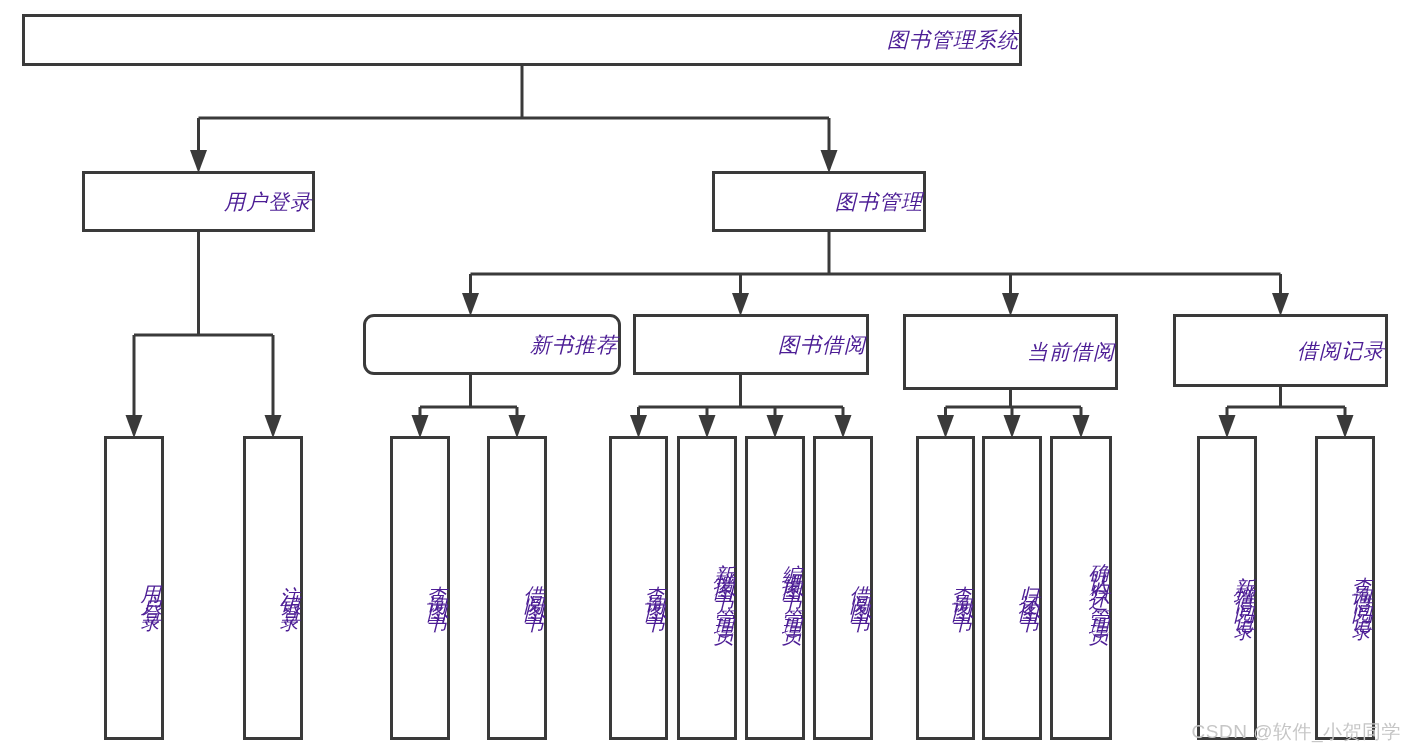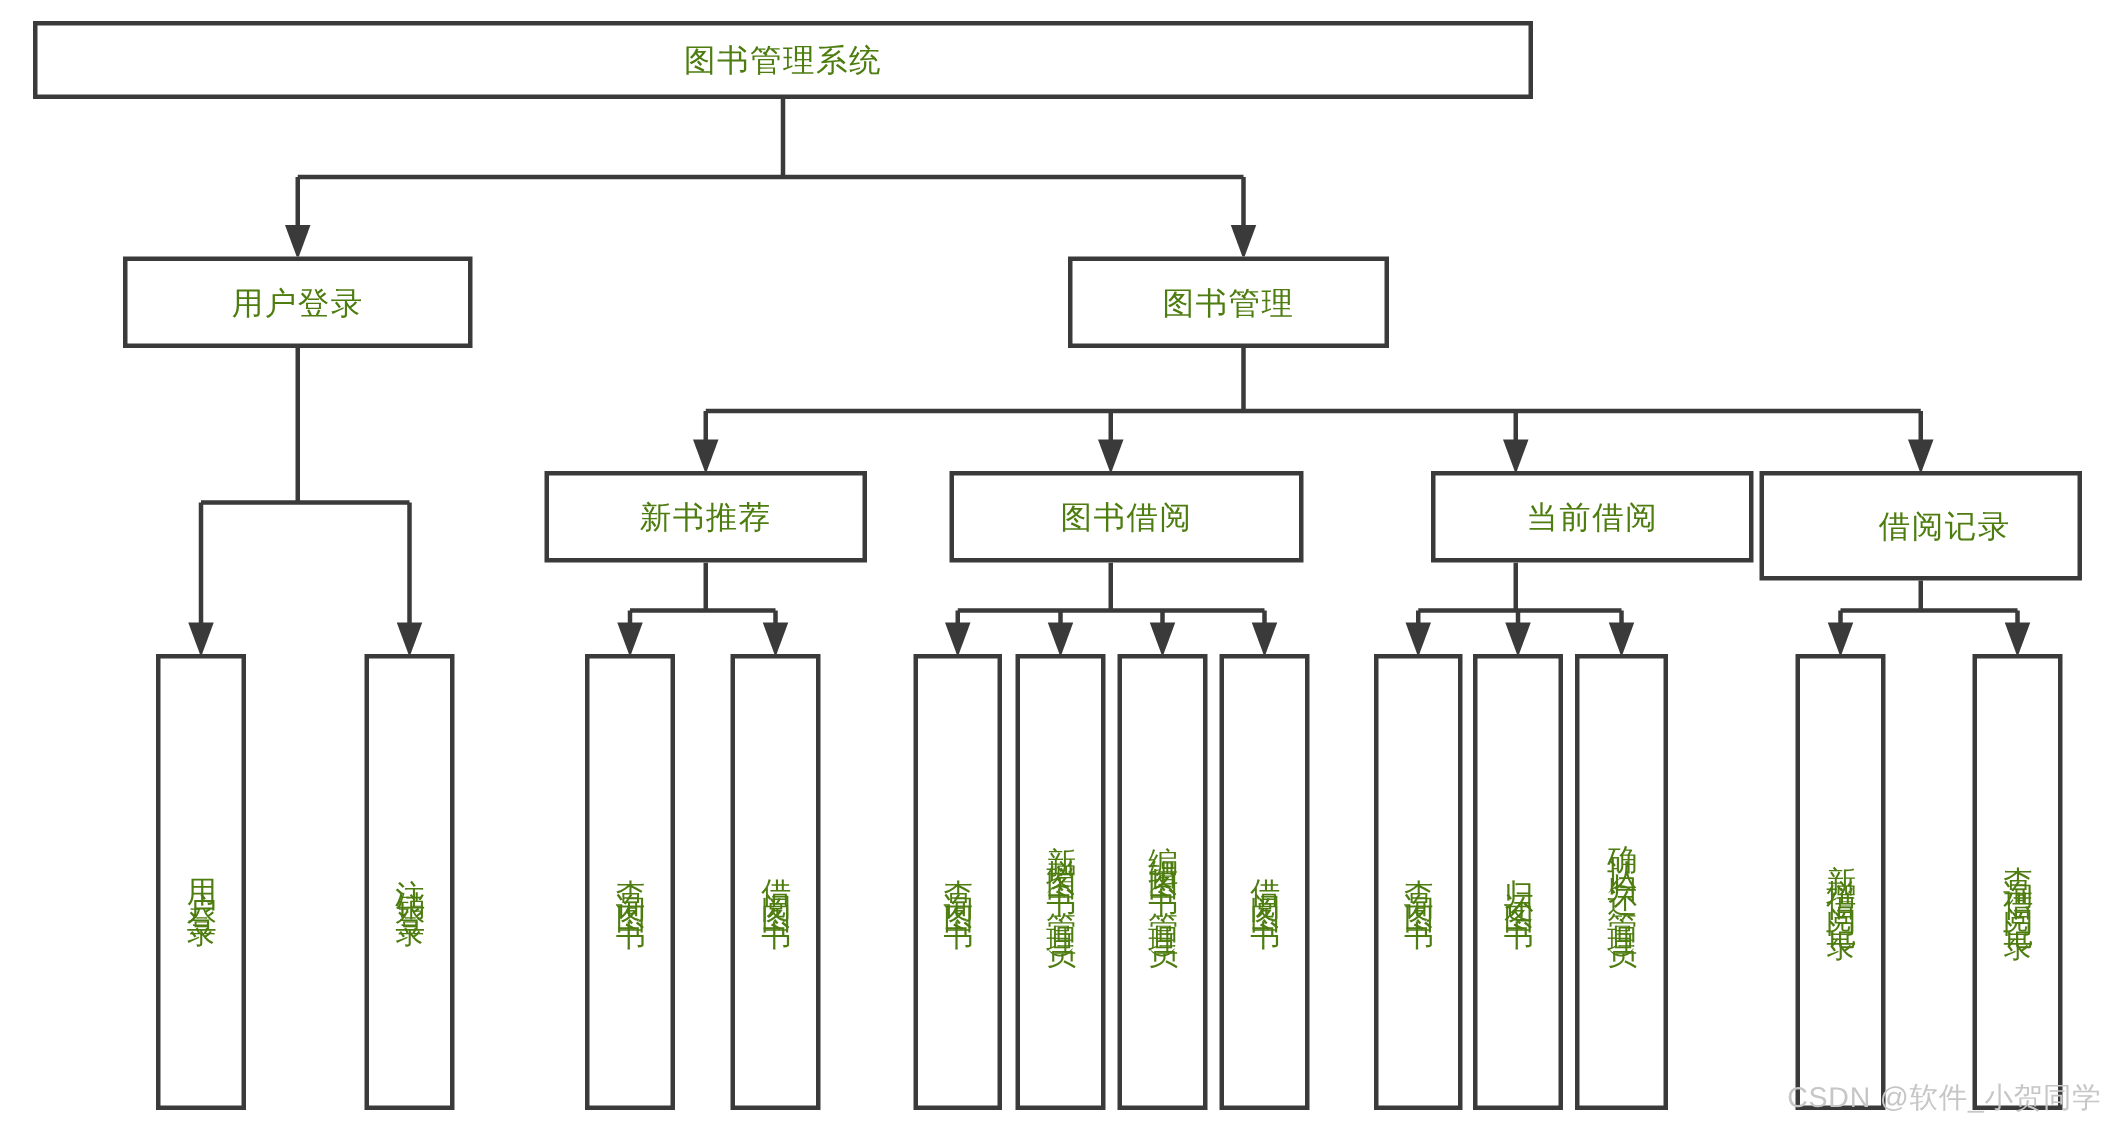--- a/index.html
+++ b/index.html
@@ -12,22 +12,23 @@
   }
   #connector-svg{position:absolute;left:0;top:0;z-index:1;}
   .node{
     position:absolute;
     z-index:2;
     background:#ffffff;
     border:3px solid #3a3a3a;
     box-sizing:border-box;
     display:flex;
     align-items:center;
-    justify-content:center;
-    color:#4d7c0f;
+    justify-content:flex-end;
+    color:#4c1d95;
+    font-style:italic;
   }
   .node.h span{
     font-size:21px;
     letter-spacing:1px;
     white-space:nowrap;
   }
   .node.v span{
     writing-mode:vertical-rl;
     text-orientation:mixed;
     font-size:20px;
@@ -109,27 +110,27 @@
     <span>图书管理系统</span>
   </div>
 
   <div class="node h" style="left:82px;top:171px;width:233px;height:61px;">
     <span>用户登录</span>
   </div>
   <div class="node h" style="left:712px;top:171px;width:214px;height:61px;">
     <span>图书管理</span>
   </div>
 
-  <div class="node h" style="left:363px;top:314px;width:215px;height:61px;">
+  <div class="node h" style="left:363px;top:314px;width:258px;height:61px;border-radius:11px;">
     <span>新书推荐</span>
   </div>
   <div class="node h" style="left:633px;top:314px;width:236px;height:61px;">
     <span>图书借阅</span>
   </div>
-  <div class="node h" style="left:954px;top:314px;width:215px;height:61px;">
+  <div class="node h" style="left:903px;top:314px;width:215px;height:76px;">
     <span>当前借阅</span>
   </div>
   <div class="node h" style="left:1173px;top:314px;width:215px;height:73px;padding-left:32px;">
     <span>借阅记录</span>
   </div>
 
   <div class="node v" style="left:104px;top:436px;width:60px;height:304px;">
     <span>用户登录</span>
   </div>
   <div class="node v" style="left:243px;top:436px;width:60px;height:304px;">

